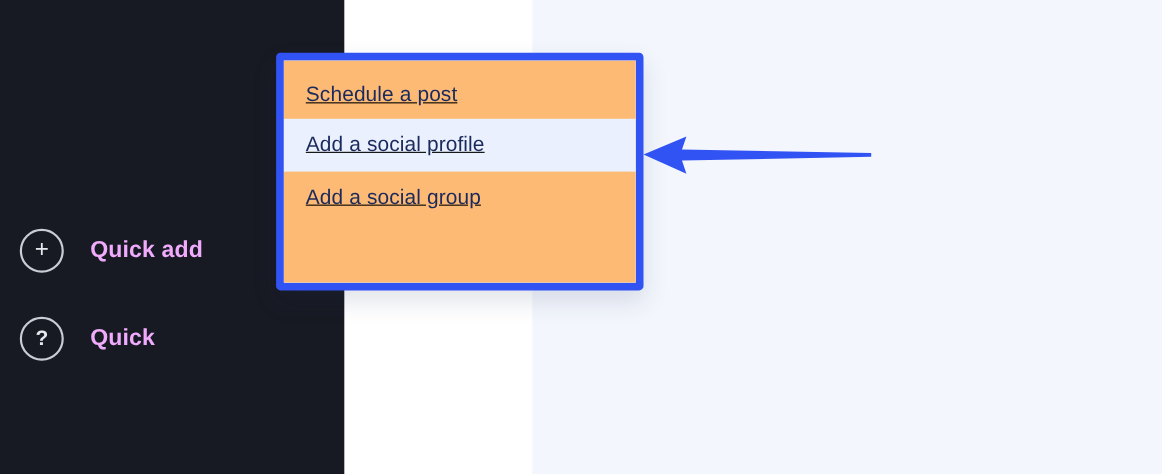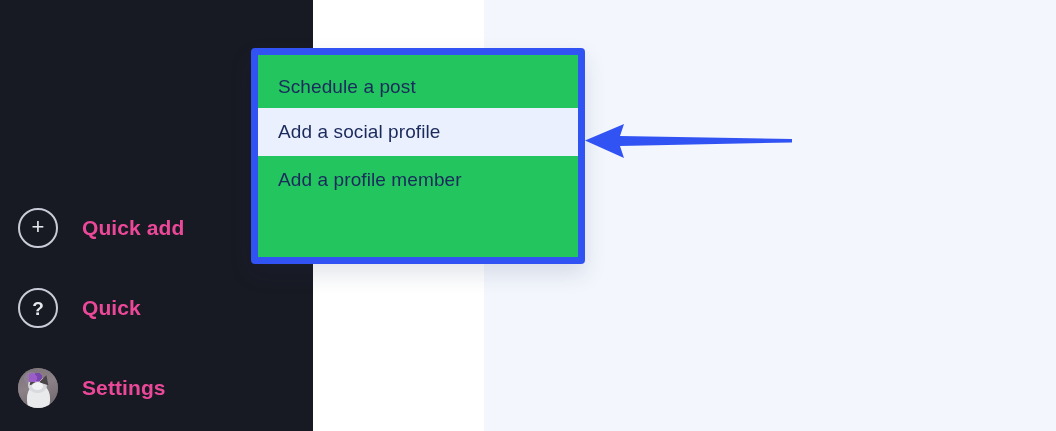--- a/index.html
+++ b/index.html
@@ -74,21 +74,21 @@
     position: relative;
     top: -1px;
   }
   .sb-icon .glyph.qmark {
     font-size: 19px;
     font-weight: 700;
     top: 0;
   }
   .sb-label {
     margin-left: 24px;
-    color: #ec4899;
+    color: #f0abfc;
     font-size: 21px;
     font-weight: 700;
     letter-spacing: 0.1px;
     white-space: nowrap;
   }
 
   
   .avatar {
     width: 40px;
     height: 40px;
@@ -165,21 +165,22 @@
     background: #ffffff;
     border: 7px solid #3253f4;
     border-radius: 4px;
     box-shadow: 0 10px 22px rgba(30, 45, 90, 0.13);
     overflow: hidden;
   }
   .menu-inner {
     position: relative;
     width: 100%;
     height: 100%;
-    background: #22c55e;
+    background: #fdba74;
+    text-decoration: underline;
   }
   .menu-item {
     height: 48px;
     display: flex;
     align-items: center;
     padding-left: 20px;
     box-sizing: border-box;
     color: #1b2a5c;
     font-size: 19px;
     font-weight: 400;
@@ -219,46 +220,34 @@
         <span class="sb-label">Quick add</span>
       </div>
 
       <div class="sidebar-item">
         <div class="sb-icon ring">
           <span class="glyph qmark">?</span>
         </div>
         <span class="sb-label">Quick</span>
       </div>
 
-      <div class="sidebar-item">
-        <div class="avatar">
-          <div class="av-bg"></div>
-          <div class="av-body"></div>
-          <div class="av-head"></div>
-          <div class="av-ear-l"></div>
-          <div class="av-ear-r"></div>
-          <div class="av-face"></div>
-          <div class="av-flower"></div>
-        </div>
-        <span class="sb-label">Settings</span>
-      </div>
 
     </div>
   </div>
 
   <div class="menu">
     <div class="menu-inner">
       <div class="menu-item first">
         <span>Schedule a post</span>
       </div>
       <div class="menu-item highlighted">
         <span>Add a social profile</span>
       </div>
       <div class="menu-item">
-        <span>Add a profile member</span>
+        <span>Add a social group</span>
       </div>
     </div>
   </div>
 
   <div class="arrow">
     <svg width="214" height="58" viewBox="0 0 214 58" xmlns="http://www.w3.org/2000/svg" aria-hidden="true">
       <polygon points="5,28.5 44,12 40,24 212,27 212,30.5 40,34 44,46" fill="#3253f4"></polygon>
     </svg>
   </div>
 

